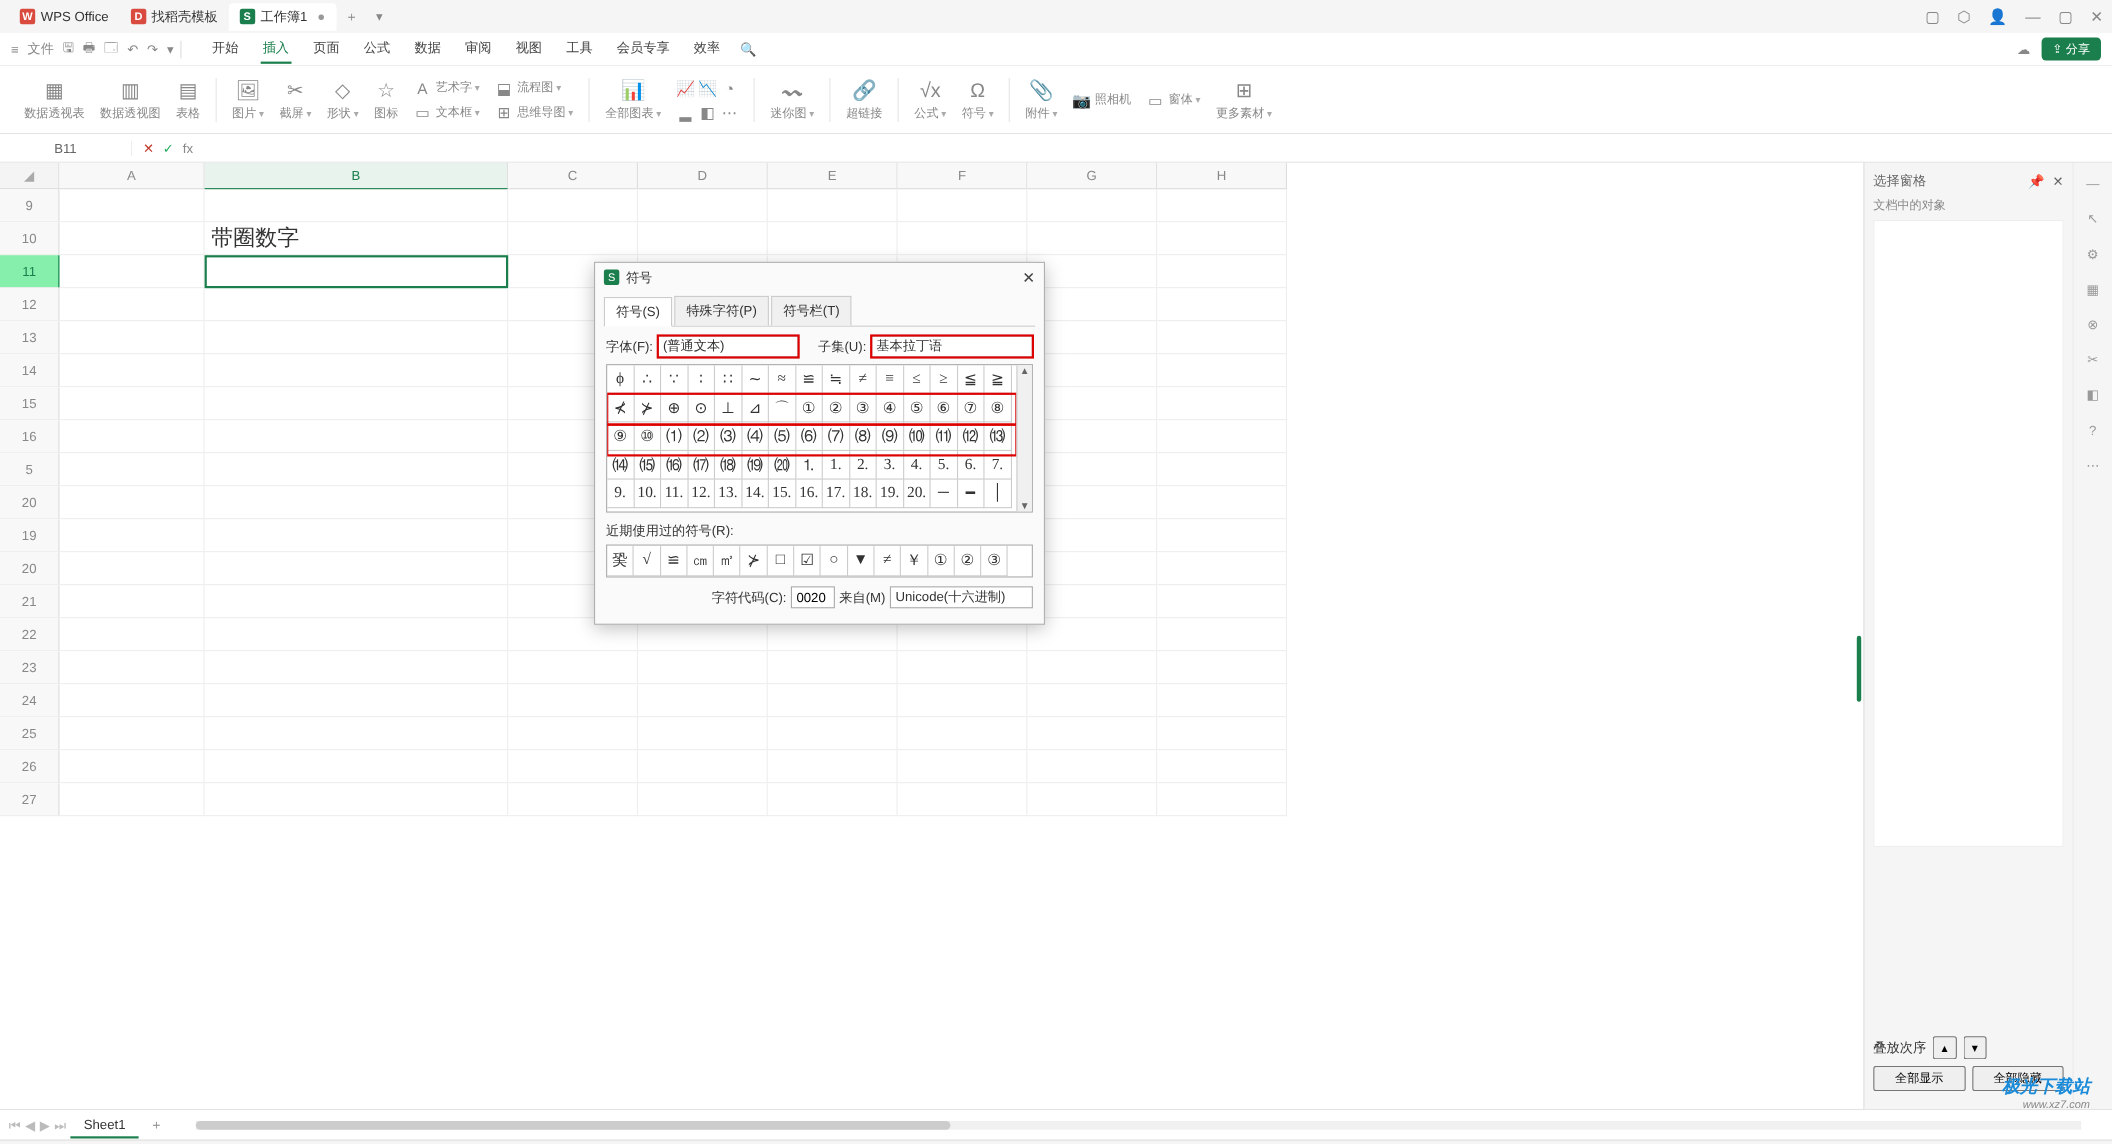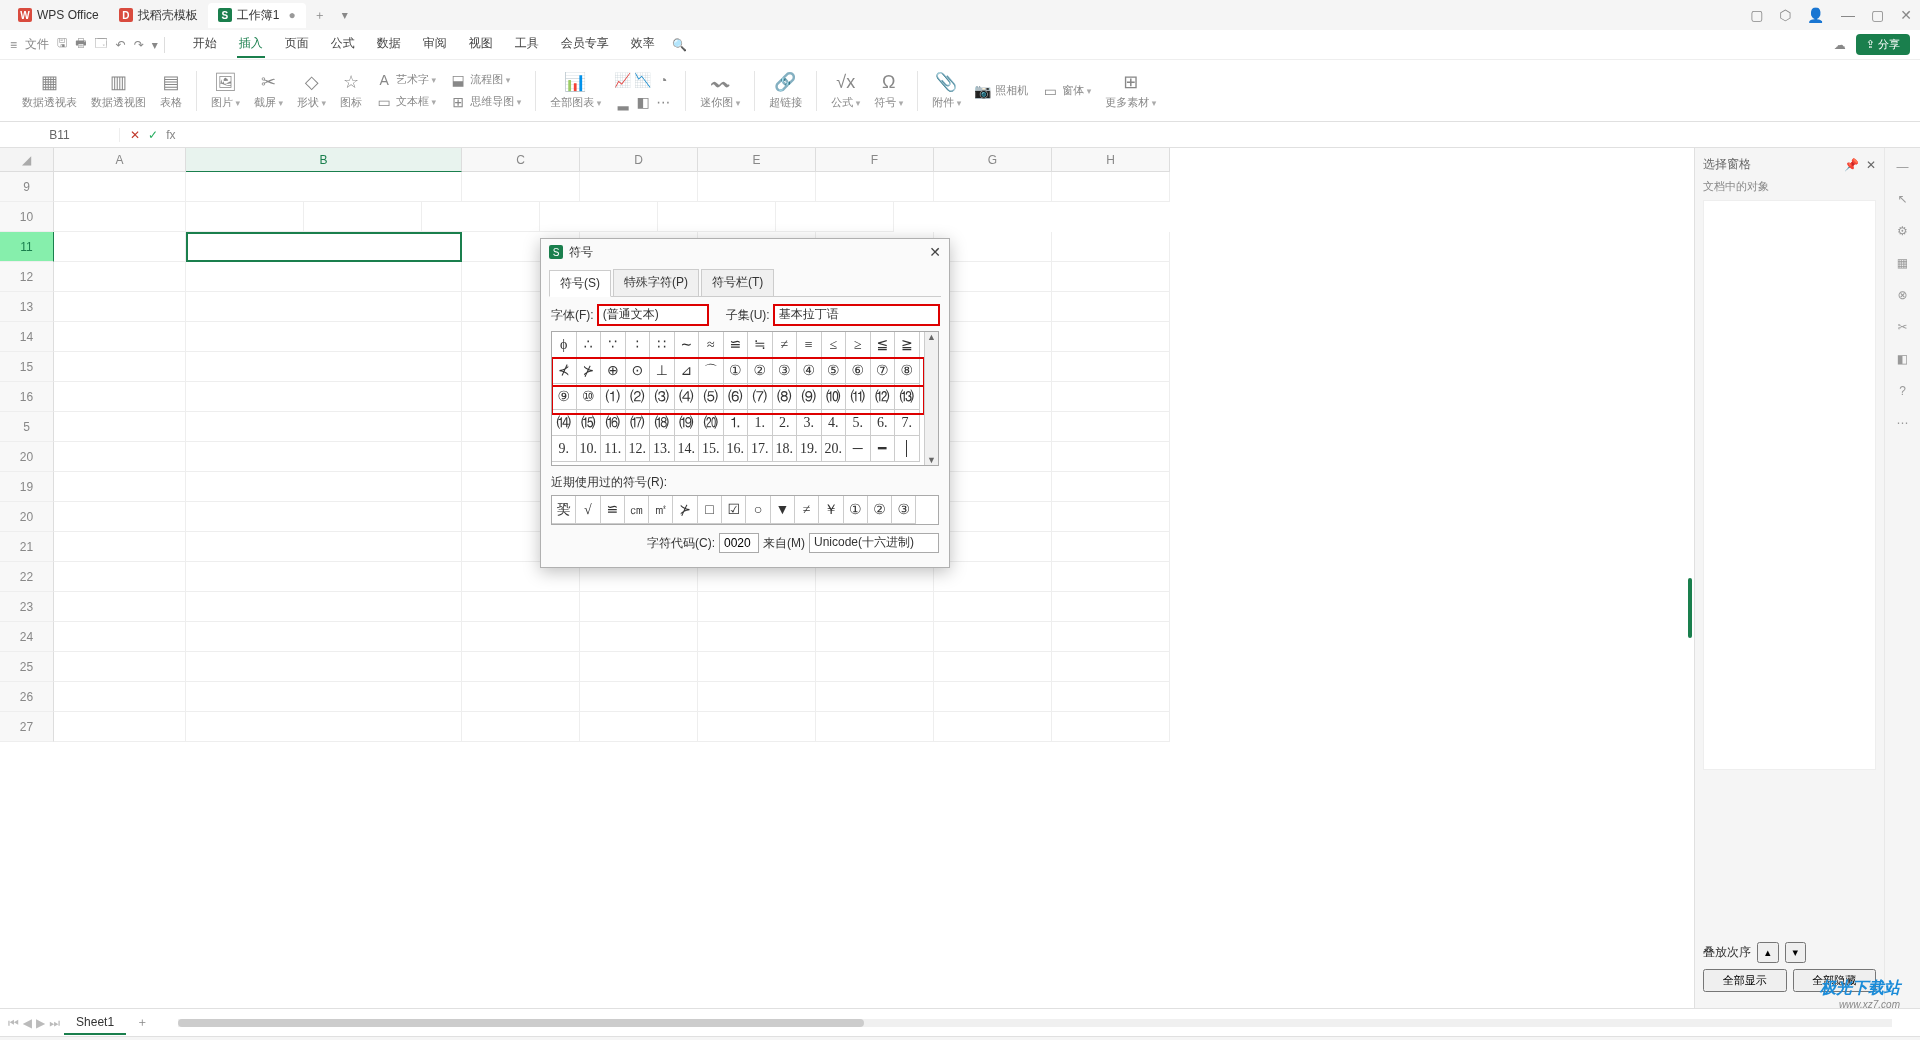--- a/index.html
+++ b/index.html
@@ -347,20 +347,21 @@
           <div class="cell" style="width: 276px;"></div>
           <div class="cell" style="width: 118px;"></div>
           <div class="cell" style="width: 118px;"></div>
           <div class="cell" style="width: 118px;"></div>
           <div class="cell" style="width: 118px;"></div>
           <div class="cell" style="width: 118px;"></div>
           <div class="cell" style="width: 118px;"></div>
         </div>
         <div class="cellrow">
           <div class="cell" style="width: 132px;"></div>
+          <div class="cell" style="width: 276px;">带圈数字</div>
           <div class="cell" style="width: 118px;"></div>
           <div class="cell" style="width: 118px;"></div>
           <div class="cell" style="width: 118px;"></div>
           <div class="cell" style="width: 118px;"></div>
           <div class="cell" style="width: 118px;"></div>
           <div class="cell" style="width: 118px;"></div>
         </div>
         <div class="cellrow">
           <div class="cell" style="width: 132px;"></div>
           <div class="cell selected" style="width: 276px;"></div>
@@ -595,21 +596,21 @@
     <span class="dlg-close">✕</span>
   </div>
   <div class="dlg-tabs" id="dlgtabs">
       <div class="dlg-tab active">符号(S)</div>
       <div class="dlg-tab">特殊字符(P)</div>
       <div class="dlg-tab">符号栏(T)</div>
     </div>
   <div class="dlg-body">
     <div class="dlg-row">
       <label>字体(F):</label>
-      <div class="combo redbox" style="width:110px">(普通文本)</div>
+      <div class="combo redbox" style="width:128px">(普通文本)</div>
       <span style="width:10px"></span>
       <label>子集(U):</label>
       <div class="combo redbox" style="flex:1">基本拉丁语</div>
     </div>
     <div class="sym-grid-wrap">
       <div class="sym-grid" id="symgrid">
           <div class="sym">ϕ</div>
           <div class="sym">∴</div>
           <div class="sym">∵</div>
           <div class="sym">∶</div>

